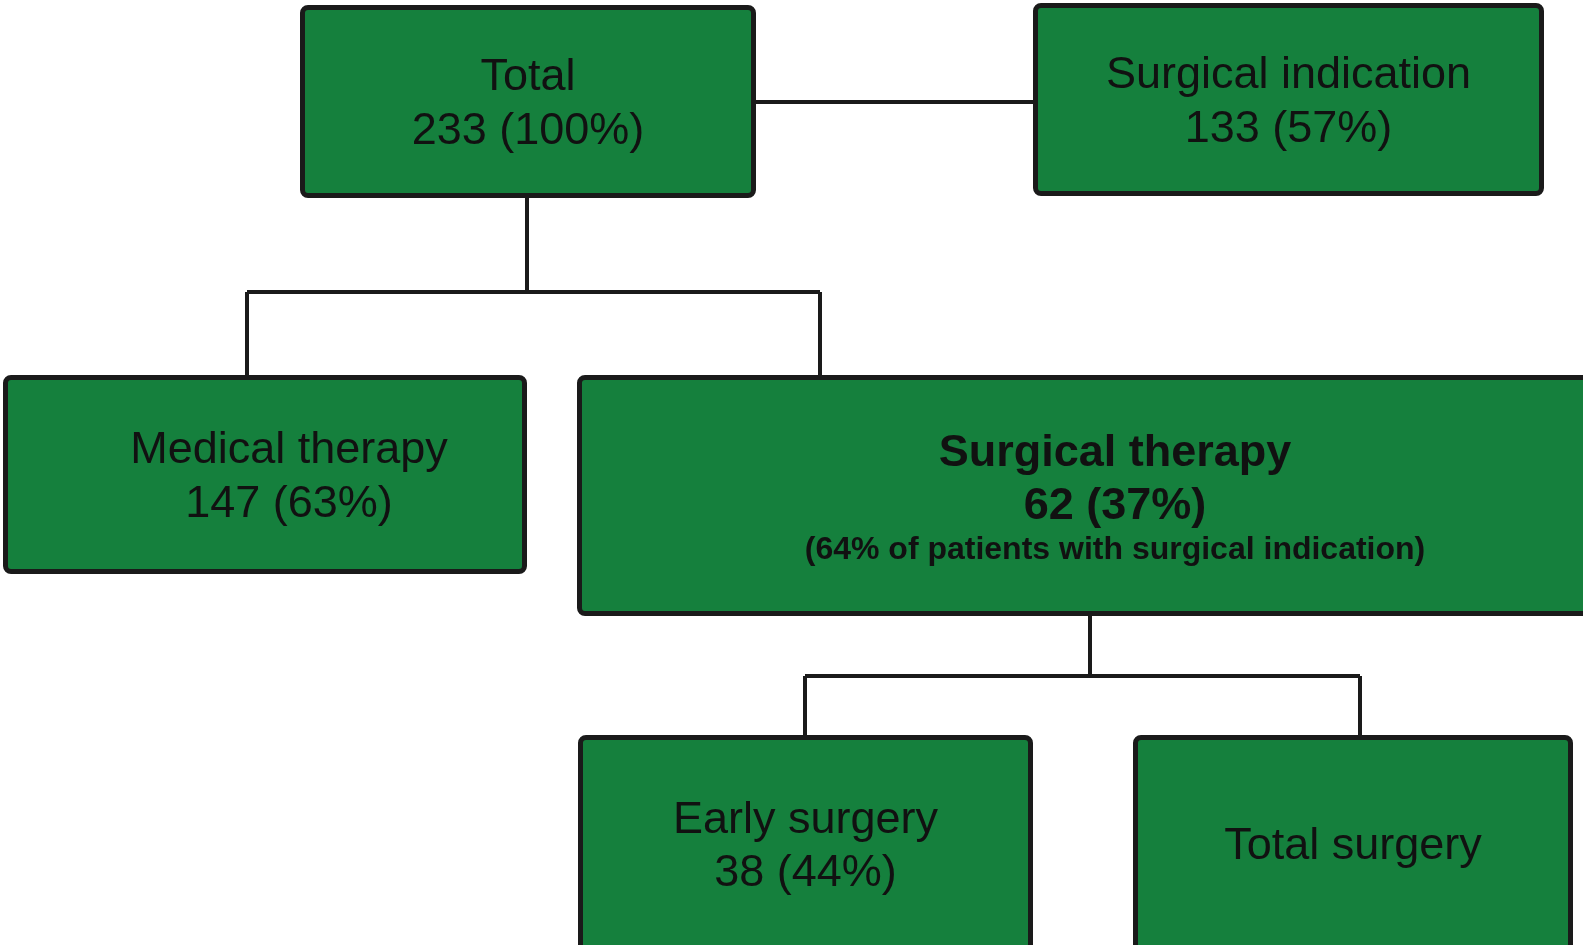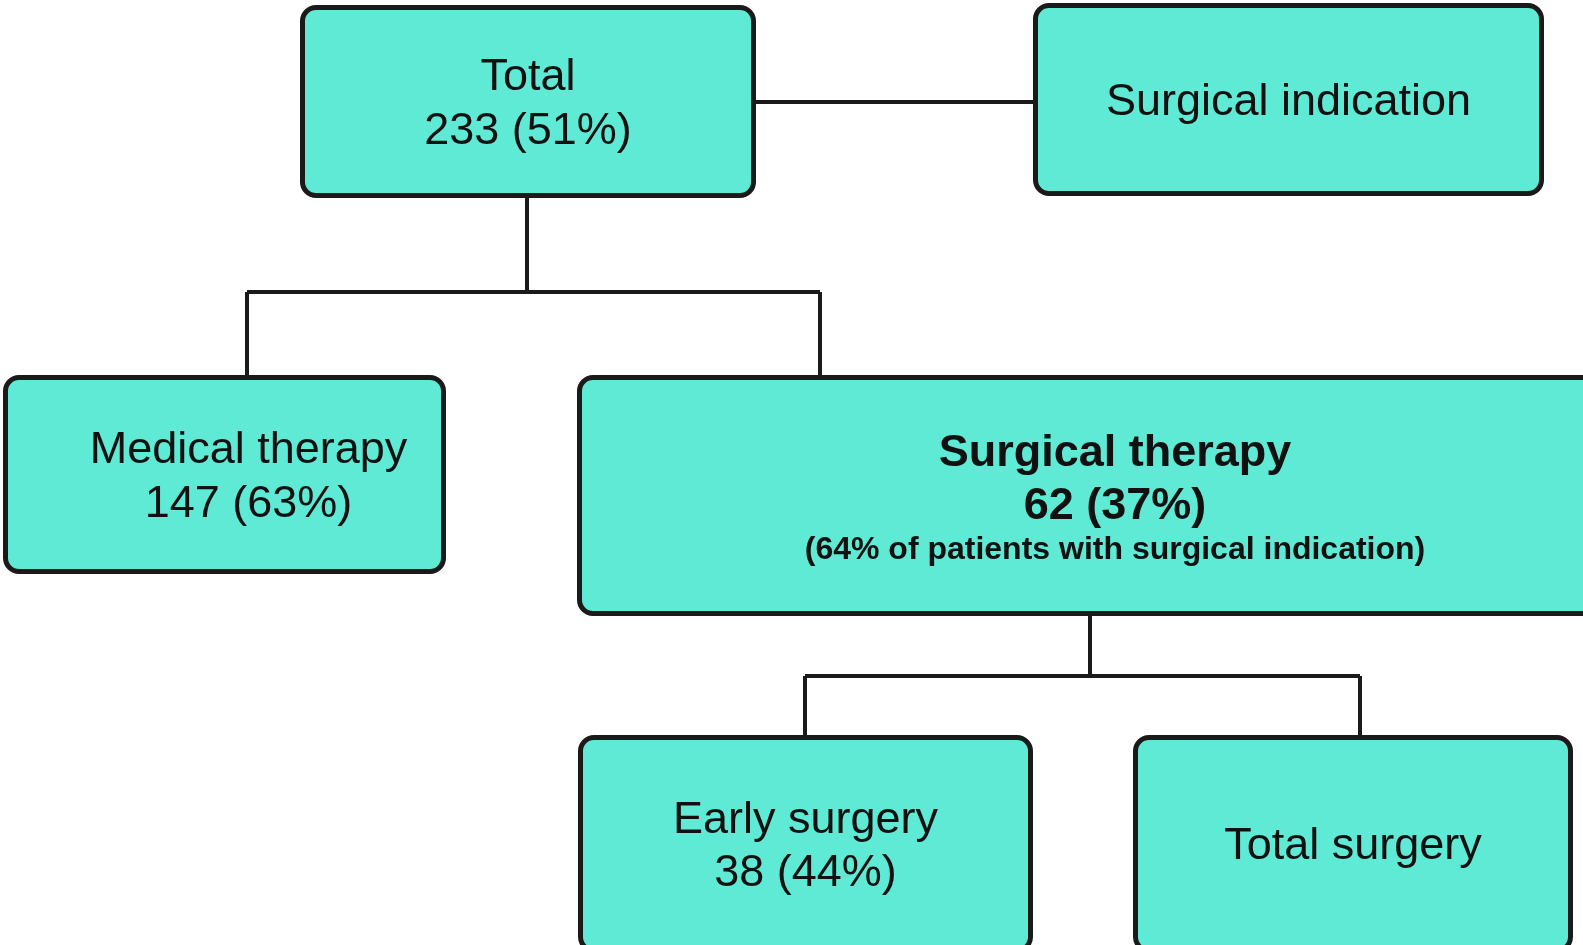--- a/index.html
+++ b/index.html
@@ -20,41 +20,41 @@
     position: absolute;
     left: 0;
     top: 0;
     width: 1583px;
     height: 945px;
     pointer-events: none;
   }
   .node {
     position: absolute;
     box-sizing: border-box;
-    background: #5eead4;
+    background: #15803d;
     border: 5px solid #1a1a1a;
-    border-radius: 16px;
+    border-radius: 8px;
     display: flex;
     flex-direction: column;
     align-items: center;
     justify-content: center;
     text-align: center;
     color: #111111;
     line-height: 1.18;
     z-index: 2;
   }
   .node .line {
     display: block;
     white-space: nowrap;
   }
 
   
   #node-total          { left: 300px; top: 5px;   width: 456px; height: 193px; font-size: 45px; }
   #node-surgical-ind   { left: 1033px; top: 3px;  width: 511px; height: 193px; font-size: 45px; }
-  #node-medical        { left: 3px;   top: 375px; width: 443px; height: 199px; font-size: 45px; padding-left: 48px; }
+  #node-medical        { left: 3px;   top: 375px; width: 524px; height: 199px; font-size: 45px; padding-left: 48px; }
   #node-surgical-ther  { left: 577px; top: 375px; width: 1076px; height: 241px; font-size: 45px; font-weight: bold; }
   #node-early          { left: 578px; top: 735px; width: 455px; height: 218px; font-size: 45px; }
   #node-late           { left: 1133px; top: 735px; width: 440px; height: 218px; font-size: 45px; }
 
   #node-surgical-ther .line.sub { font-size: 32px; }
 </style>
 </head>
 <body>
 
 <div id="canvas">
@@ -71,25 +71,26 @@
 
       <path d="M 1090 616 L 1090 676"></path>
       <path d="M 805 676 L 1360 676"></path>
       <path d="M 805 676 L 805 737"></path>
       <path d="M 1360 676 L 1360 737"></path>
     </g>
   </svg>
 
   <div class="node" id="node-total">
     <span class="line">Total</span>
-    <span class="line">233 (51%)</span>
+    <span class="line">233 (100%)</span>
   </div>
 
   <div class="node" id="node-surgical-ind">
     <span class="line">Surgical indication</span>
+    <span class="line">133 (57%)</span>
   </div>
 
   <div class="node" id="node-medical">
     <span class="line">Medical therapy</span>
     <span class="line">147 (63%)</span>
   </div>
 
   <div class="node" id="node-surgical-ther">
     <span class="line">Surgical therapy</span>
     <span class="line">62 (37%)</span>

